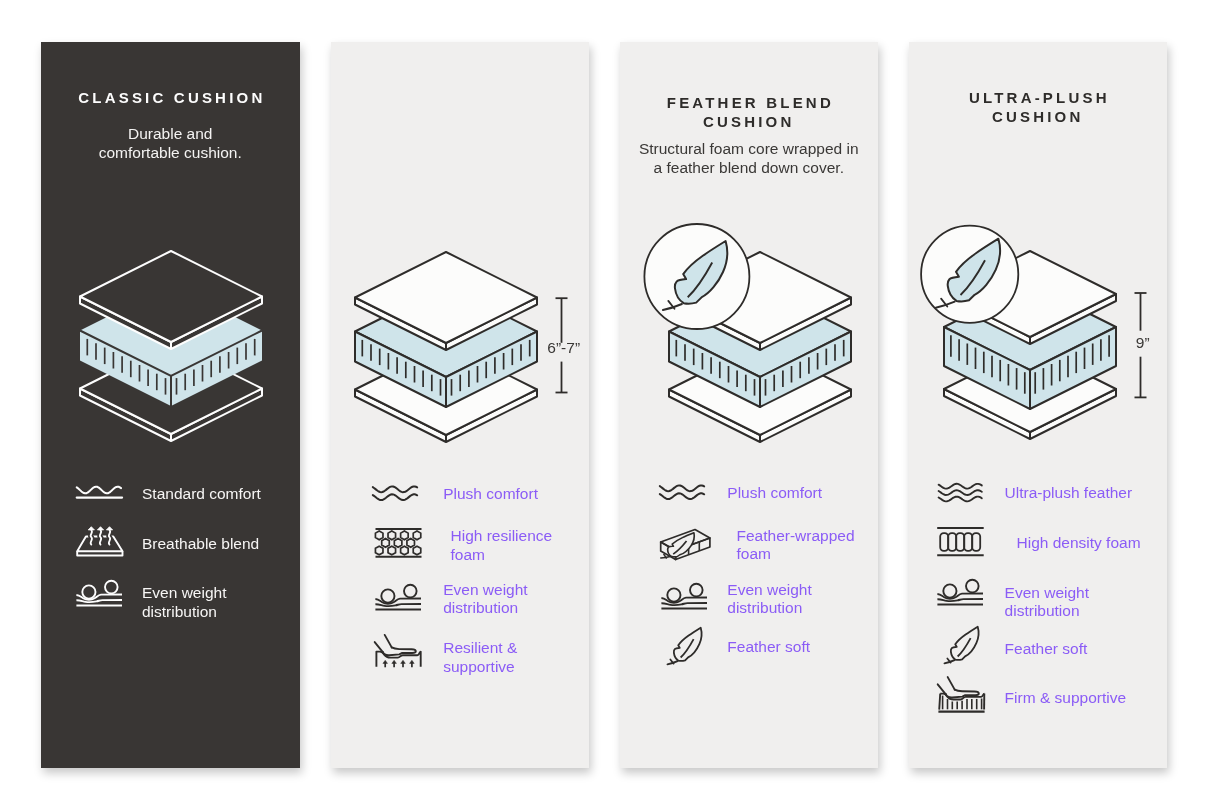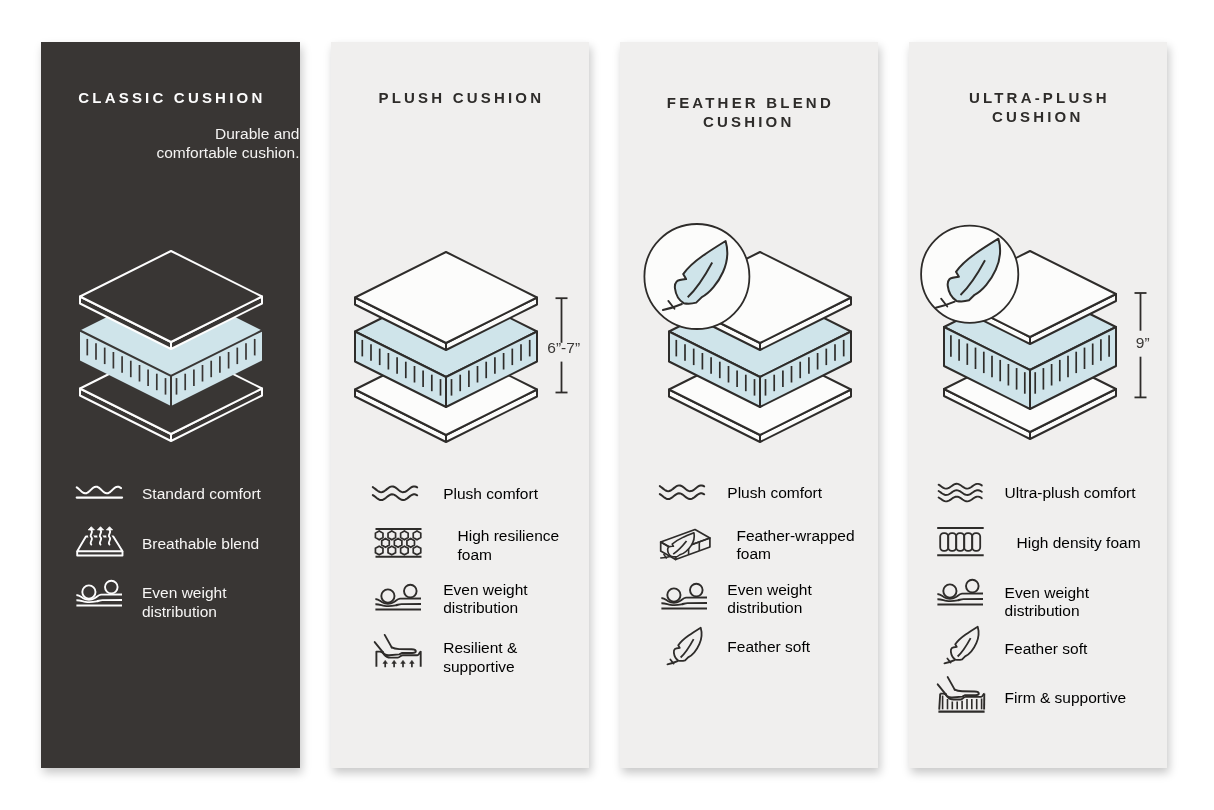--- a/index.html
+++ b/index.html
@@ -3,23 +3,23 @@
 <style>
 *{margin:0;padding:0;box-sizing:border-box}
 html,body{width:1214px;height:810px;background:#ffffff;font-family:"Liberation Sans",sans-serif;overflow:hidden}
 #page{position:relative;width:1214px;height:810px}
 .card{position:absolute;top:41.5px;width:258.5px;height:726.5px;background:#f0efee;
   box-shadow:2px 5px 9px rgba(0,0,0,0.22)}
 .card.dark{background:#393634}
 .title{position:absolute;left:0;right:0;text-align:center;font-weight:bold;font-size:15px;
   line-height:19px;letter-spacing:3.2px;text-indent:3.2px;color:#2e2c2a;white-space:nowrap}
 .dark .title{color:#fdfdfd}
-.sub{position:absolute;left:0;right:0;text-align:right;font-size:15.5px;line-height:19.2px;color:#3a3836}
+.sub{position:absolute;left:0;right:0;text-align:center;font-size:15.5px;line-height:19.2px;color:#3a3836}
 .dark .sub{color:#f4f3f2}
-.feat{position:absolute;font-size:15.5px;line-height:18.6px;color:#000000;white-space:nowrap}
+.feat{position:absolute;font-size:15.5px;line-height:18.6px;color:#8b5cf6;white-space:nowrap}
 .dark .feat{color:#f7f6f5}
 svg.diag,svg.icon{position:absolute;overflow:visible}
 </style></head>
 <body>
 <div id="page">
     <div class="card dark" style="left:41.0px">
       <div class="title" style="top:46.3px">CLASSIC CUSHION</div>
       <div class="sub" style="top:82.4px">Durable and<br>comfortable cushion.</div>
       <svg class="diag" style="left:-10.4px;top:199.8px" width="280" height="215" viewBox="0 0 280 215">
         <path d="M49,147.5 L140,193.0 L231,147.5 L231,154.5 L140,200.0 L49,154.5 Z" fill="#393634" stroke="#fdfdfd" stroke-width="2" stroke-linejoin="round"></path>
@@ -76,21 +76,20 @@
       <svg class="icon" style="left:34.8px;top:537.5px" width="47" height="28" viewBox="0 0 47 28">
         <circle cx="12.9" cy="13.0" r="6.6" fill="none" stroke="#fdfdfd" stroke-width="1.9"></circle>
         <circle cx="35.3" cy="8.1" r="6.3" fill="none" stroke="#fdfdfd" stroke-width="1.9"></circle>
         <path d="M0.4,16.0 C3.5,16.3 4.8,17.8 6.8,19.0 C9.0,20.4 10.6,20.8 12.9,20.8 C15.2,20.8 16.8,20.4 19.0,19.0 C21.2,17.6 22.3,15.9 25.0,15.6 L46.0,15.5" fill="none" stroke="#fdfdfd" stroke-width="1.9"></path>
         <path d="M0.4,21.2 C4.5,21.1 6.5,22.5 9.5,22.9 C13.5,23.4 16.5,23.2 20.5,22.4 C23.0,21.9 24.0,21.2 26.5,21.1 L46.0,21.0" fill="none" stroke="#fdfdfd" stroke-width="1.9"></path>
         <line x1="0.4" y1="26.5" x2="46" y2="26.5" stroke="#fdfdfd" stroke-width="1.9"></line>
       </svg>
       <div class="feat" style="left:101.0px;top:542.6px">Even weight<br>distribution</div>
     </div>
     <div class="card" style="left:330.5px">
-      <div class="title" style="top:46.3px">PLUSH CUSHION</div>
       <svg class="diag" style="left:-25.0px;top:200.5px" width="280" height="215" viewBox="0 0 280 215">
         <path d="M49,147.5 L140,193.0 L231,147.5 L231,154.5 L140,200.0 L49,154.5 Z" fill="#fcfcfb" stroke="#2e2c2a" stroke-width="2" stroke-linejoin="round"></path>
         <line x1="140" y1="193.0" x2="140" y2="200.0" stroke="#2e2c2a" stroke-width="2"></line>
         <path d="M140,102 L231,147.5 L140,193.0 L49,147.5 Z" fill="#fcfcfb" stroke="#2e2c2a" stroke-width="2" stroke-linejoin="round"></path>
         <path d="M140,44 L231,89.5 L140,135.0 L49,89.5 Z" fill="#cfe4ea" stroke="#2e2c2a" stroke-width="2" stroke-linejoin="round"></path>
         <path d="M49,89.5 L140,135.0 L140,165.0 L49,119.5 Z" fill="#cfe4ea" stroke="#2e2c2a" stroke-width="2" stroke-linejoin="round"></path>
         <path d="M231,89.5 L140,135.0 L140,165.0 L231,119.5 Z" fill="#cfe4ea" stroke="#2e2c2a" stroke-width="2" stroke-linejoin="round"></path>
         <line x1="56.3" y1="97.9" x2="56.3" y2="114.4" stroke="#2e2c2a" stroke-width="1.7"></line>
         <line x1="65.0" y1="102.3" x2="65.0" y2="118.8" stroke="#2e2c2a" stroke-width="1.7"></line>
         <line x1="73.7" y1="106.6" x2="73.7" y2="123.1" stroke="#2e2c2a" stroke-width="1.7"></line>
@@ -133,21 +132,21 @@
         <path d="M29.40,2.95 L33.17,5.12 L33.17,9.47 L29.40,11.65 L25.63,9.47 L25.63,5.12 Z" fill="none" stroke="#2e2c2a" stroke-width="1.7"></path>
         <path d="M42.00,2.95 L45.77,5.12 L45.77,9.47 L42.00,11.65 L38.23,9.47 L38.23,5.12 Z" fill="none" stroke="#2e2c2a" stroke-width="1.7"></path>
         <path d="M10.50,10.55 L14.27,12.73 L14.27,17.07 L10.50,19.25 L6.73,17.07 L6.73,12.73 Z" fill="none" stroke="#2e2c2a" stroke-width="1.7"></path>
         <path d="M23.10,10.55 L26.87,12.73 L26.87,17.07 L23.10,19.25 L19.33,17.07 L19.33,12.73 Z" fill="none" stroke="#2e2c2a" stroke-width="1.7"></path>
         <path d="M35.70,10.55 L39.47,12.73 L39.47,17.07 L35.70,19.25 L31.93,17.07 L31.93,12.73 Z" fill="none" stroke="#2e2c2a" stroke-width="1.7"></path>
         <path d="M4.20,18.15 L7.97,20.32 L7.97,24.68 L4.20,26.85 L0.43,24.68 L0.43,20.32 Z" fill="none" stroke="#2e2c2a" stroke-width="1.7"></path>
         <path d="M16.80,18.15 L20.57,20.32 L20.57,24.68 L16.80,26.85 L13.03,24.68 L13.03,20.32 Z" fill="none" stroke="#2e2c2a" stroke-width="1.7"></path>
         <path d="M29.40,18.15 L33.17,20.32 L33.17,24.68 L29.40,26.85 L25.63,24.68 L25.63,20.32 Z" fill="none" stroke="#2e2c2a" stroke-width="1.7"></path>
         <path d="M42.00,18.15 L45.77,20.32 L45.77,24.68 L42.00,26.85 L38.23,24.68 L38.23,20.32 Z" fill="none" stroke="#2e2c2a" stroke-width="1.7"></path>
       </svg>
-      <div class="feat" style="left:127px;top:485.6px">High resilience<br>foam</div>
+      <div class="feat" style="left:120px;top:485.6px">High resilience<br>foam</div>
       <svg class="icon" style="left:44.3px;top:541.0px" width="47" height="28" viewBox="0 0 47 28">
         <circle cx="12.9" cy="13.0" r="6.6" fill="none" stroke="#2e2c2a" stroke-width="1.9"></circle>
         <circle cx="35.3" cy="8.1" r="6.3" fill="none" stroke="#2e2c2a" stroke-width="1.9"></circle>
         <path d="M0.4,16.0 C3.5,16.3 4.8,17.8 6.8,19.0 C9.0,20.4 10.6,20.8 12.9,20.8 C15.2,20.8 16.8,20.4 19.0,19.0 C21.2,17.6 22.3,15.9 25.0,15.6 L46.0,15.5" fill="none" stroke="#2e2c2a" stroke-width="1.9"></path>
         <path d="M0.4,21.2 C4.5,21.1 6.5,22.5 9.5,22.9 C13.5,23.4 16.5,23.2 20.5,22.4 C23.0,21.9 24.0,21.2 26.5,21.1 L46.0,21.0" fill="none" stroke="#2e2c2a" stroke-width="1.9"></path>
         <line x1="0.4" y1="26.5" x2="46" y2="26.5" stroke="#2e2c2a" stroke-width="1.9"></line>
       </svg>
       <div class="feat" style="left:112.7px;top:539.2px">Even weight<br>distribution</div>
       <svg class="icon" style="left:44.5px;top:594.1px" width="47" height="33" viewBox="0 0 47 33">
         <path d="M1.4,30.7 L1.4,15.6 L4.8,15.6 C7.2,15.6 7.8,16.8 9.4,18.9 C10.8,20.7 12.4,21.6 15.2,21.6 L22.8,21.6 C25.2,21.6 25.4,19.2 27.8,19.2 L42.4,19.2 C44.2,19.2 44.5,15.6 45.7,15.6 L45.7,30.7" fill="none" stroke="#2e2c2a" stroke-width="1.9" stroke-linejoin="round"></path>
@@ -161,20 +160,21 @@
         <path d="M16.8,27.4 L19.1,24.3 L21.400000000000002,27.4 Z" fill="#2e2c2a" stroke="#2e2c2a" stroke-width="0.5"></path>
         <line x1="28.0" y1="31.3" x2="28.0" y2="26.8" stroke="#2e2c2a" stroke-width="1.7"></line>
         <path d="M25.7,27.4 L28.0,24.3 L30.3,27.4 Z" fill="#2e2c2a" stroke="#2e2c2a" stroke-width="0.5"></path>
         <line x1="36.9" y1="31.3" x2="36.9" y2="26.8" stroke="#2e2c2a" stroke-width="1.7"></line>
         <path d="M34.6,27.4 L36.9,24.3 L39.199999999999996,27.4 Z" fill="#2e2c2a" stroke="#2e2c2a" stroke-width="0.5"></path>
       </svg>
       <div class="feat" style="left:112.7px;top:597.6px">Resilient &amp;<br>supportive</div>
     </div>
     <div class="card" style="left:619.5px">
       <div class="title" style="top:51px">FEATHER BLEND<br>CUSHION</div>
+      <div class="sub" style="top:97.4px">Structural foam core wrapped in<br>a feather blend down cover.</div>
       <svg class="diag" style="left:0.0px;top:200.5px" width="280" height="215" viewBox="0 0 280 215">
         <path d="M49,147.5 L140,193.0 L231,147.5 L231,154.5 L140,200.0 L49,154.5 Z" fill="#fcfcfb" stroke="#2e2c2a" stroke-width="2" stroke-linejoin="round"></path>
         <line x1="140" y1="193.0" x2="140" y2="200.0" stroke="#2e2c2a" stroke-width="2"></line>
         <path d="M140,102 L231,147.5 L140,193.0 L49,147.5 Z" fill="#fcfcfb" stroke="#2e2c2a" stroke-width="2" stroke-linejoin="round"></path>
         <path d="M140,44 L231,89.5 L140,135.0 L49,89.5 Z" fill="#cfe4ea" stroke="#2e2c2a" stroke-width="2" stroke-linejoin="round"></path>
         <path d="M49,89.5 L140,135.0 L140,165.0 L49,119.5 Z" fill="#cfe4ea" stroke="#2e2c2a" stroke-width="2" stroke-linejoin="round"></path>
         <path d="M231,89.5 L140,135.0 L140,165.0 L231,119.5 Z" fill="#cfe4ea" stroke="#2e2c2a" stroke-width="2" stroke-linejoin="round"></path>
         <line x1="56.3" y1="97.9" x2="56.3" y2="114.4" stroke="#2e2c2a" stroke-width="1.7"></line>
         <line x1="65.0" y1="102.3" x2="65.0" y2="118.8" stroke="#2e2c2a" stroke-width="1.7"></line>
         <line x1="73.7" y1="106.6" x2="73.7" y2="123.1" stroke="#2e2c2a" stroke-width="1.7"></line>
@@ -286,21 +286,21 @@
           <path d="M-9.2,20.8 C-1.5,13.5 8.0,-0.5 15.3,-14.0" fill="none" stroke="#2e2c2a" stroke-width="1.9"></path>
           <path d="M-15.0,27.5 C-22,30.5 -28.5,32.4 -34,33.6" fill="none" stroke="#2e2c2a" stroke-width="2" stroke-linecap="round"></path>
           <path d="M-28.6,24.4 L-22.4,32.3" fill="none" stroke="#2e2c2a" stroke-width="1.8" stroke-linecap="round"></path>
         </g>
       </svg>
       <svg class="icon" style="left:29.3px;top:441.7px" width="45" height="20" viewBox="0 0 45 20">
         <path d="M0.60,1.65 L1.80,2.39 L3.00,3.24 L4.20,4.08 L5.40,4.81 L6.60,5.33 L7.80,5.58 L9.00,5.53 L10.20,5.18 L11.40,4.58 L12.60,3.80 L13.80,2.95 L15.00,2.13 L16.20,1.44 L17.40,0.98 L18.60,0.80 L19.80,0.93 L21.00,1.35 L22.20,2.00 L23.40,2.81 L24.60,3.66 L25.80,4.46 L27.00,5.10 L28.20,5.49 L29.40,5.60 L30.60,5.39 L31.80,4.91 L33.00,4.21 L34.20,3.38 L35.40,2.53 L36.60,1.76 L37.80,1.18 L39.00,0.85 L40.20,0.83 L41.40,1.10 L42.60,1.65 L43.80,2.39" fill="none" stroke="#2e2c2a" stroke-width="1.9" stroke-linecap="round"></path>
         <path d="M0.60,8.05 L1.80,8.79 L3.00,9.64 L4.20,10.48 L5.40,11.21 L6.60,11.73 L7.80,11.98 L9.00,11.93 L10.20,11.58 L11.40,10.98 L12.60,10.20 L13.80,9.35 L15.00,8.53 L16.20,7.84 L17.40,7.38 L18.60,7.20 L19.80,7.33 L21.00,7.75 L22.20,8.40 L23.40,9.21 L24.60,10.06 L25.80,10.86 L27.00,11.50 L28.20,11.89 L29.40,12.00 L30.60,11.79 L31.80,11.31 L33.00,10.61 L34.20,9.78 L35.40,8.93 L36.60,8.16 L37.80,7.58 L39.00,7.25 L40.20,7.23 L41.40,7.50 L42.60,8.05 L43.80,8.79" fill="none" stroke="#2e2c2a" stroke-width="1.9" stroke-linecap="round"></path>
         <path d="M0.60,14.45 L1.80,15.19 L3.00,16.04 L4.20,16.88 L5.40,17.61 L6.60,18.13 L7.80,18.38 L9.00,18.33 L10.20,17.98 L11.40,17.38 L12.60,16.60 L13.80,15.75 L15.00,14.93 L16.20,14.24 L17.40,13.78 L18.60,13.60 L19.80,13.73 L21.00,14.15 L22.20,14.80 L23.40,15.61 L24.60,16.46 L25.80,17.26 L27.00,17.90 L28.20,18.29 L29.40,18.40 L30.60,18.19 L31.80,17.71 L33.00,17.01 L34.20,16.18 L35.40,15.33 L36.60,14.56 L37.80,13.98 L39.00,13.65 L40.20,13.63 L41.40,13.90 L42.60,14.45 L43.80,15.19" fill="none" stroke="#2e2c2a" stroke-width="1.9" stroke-linecap="round"></path>
       </svg>
-      <div class="feat" style="left:96.1px;top:442.8px">Ultra-plush comfort</div>
+      <div class="feat" style="left:96.1px;top:442.8px">Ultra-plush feather</div>
       <svg class="icon" style="left:28.7px;top:485.8px" width="49" height="31" viewBox="0 0 49 31">
         <line x1="0.2" y1="1.1" x2="46.7" y2="1.1" stroke="#2e2c2a" stroke-width="2"></line>
         <line x1="0.2" y1="28.3" x2="46.7" y2="28.3" stroke="#2e2c2a" stroke-width="2"></line>
         <rect x="3.2" y="6.1" width="8" height="17.7" rx="3.5" fill="none" stroke="#2e2c2a" stroke-width="1.8"></rect>
         <rect x="11.2" y="6.1" width="8" height="17.7" rx="3.5" fill="none" stroke="#2e2c2a" stroke-width="1.8"></rect>
         <rect x="19.2" y="6.1" width="8" height="17.7" rx="3.5" fill="none" stroke="#2e2c2a" stroke-width="1.8"></rect>
         <rect x="27.2" y="6.1" width="8" height="17.7" rx="3.5" fill="none" stroke="#2e2c2a" stroke-width="1.8"></rect>
         <rect x="35.2" y="6.1" width="8" height="17.7" rx="3.5" fill="none" stroke="#2e2c2a" stroke-width="1.8"></rect>
       </svg>
       <div class="feat" style="left:108px;top:492.6px">High density foam</div>

